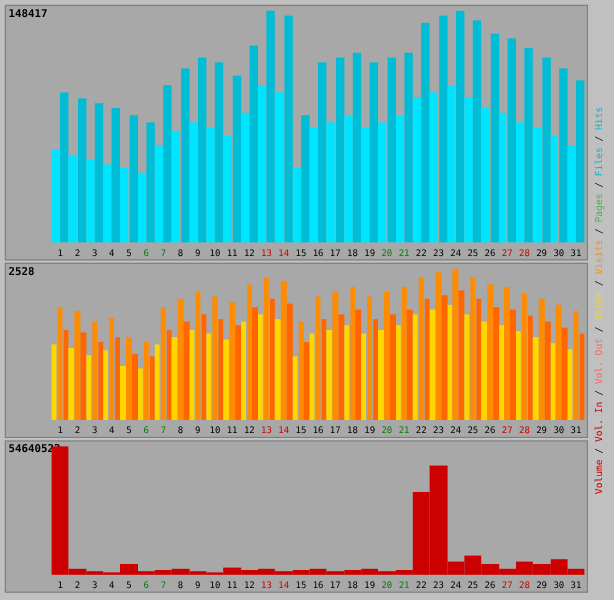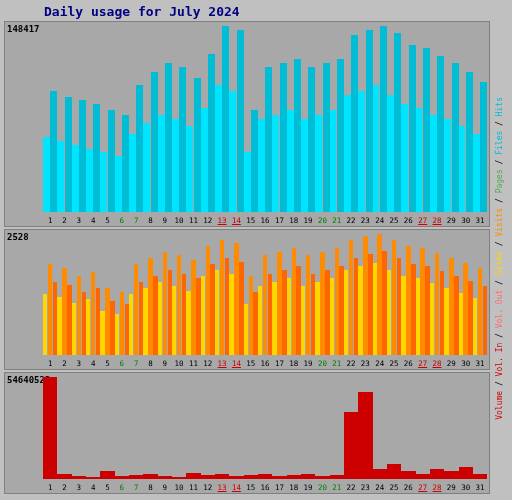--- a/index.html
+++ b/index.html
@@ -88,21 +88,21 @@
       display: flex;
     }
     .x-label {
       flex: 1;
       text-align: center;
       font-size: 7.5px;
       color: #000;
       overflow: hidden;
     }
     .x-label.colored-green { color: #008000; }
-    .x-label.colored-red { color: #cc0000; text-decoration: underline; }
+    .x-label.colored-red { color: #cc0000; }
     .side-label-container {
       width: 18px;
       display: flex;
       flex-direction: column;
       align-items: center;
       justify-content: center;
     }
     .side-label {
       writing-mode: vertical-rl;
       transform: rotate(180deg);
@@ -111,21 +111,20 @@
       white-space: nowrap;
       text-align: center;
     }
     .side-label .vol-in { color: #cc0000; }
     .side-label .vol-out { color: #ff6666; }
   </style>
 </head>
 <body>
 
 <div class="main-container">
-  <div class="title">Daily usage for July 2024</div>
   <div class="charts-area">
     <div class="charts-column">
 
       <div class="chart-panel chart-panel-hits">
         <div class="y-label">148417</div>
         <div class="chart-inner" id="hits-inner">
             <div class="bar-group">
               <div class="bar" style="height: 40%; background-color: rgb(0, 229, 255);"></div>
               <div class="bar" style="height: 65%; background-color: rgb(0, 188, 212);"></div>
             </div>

